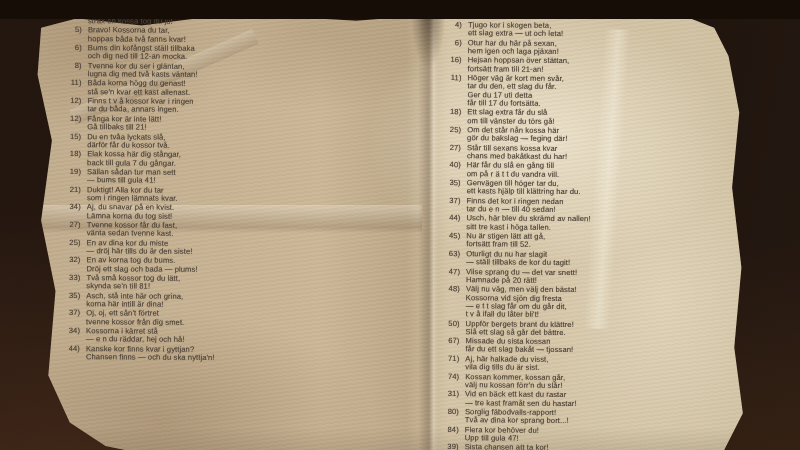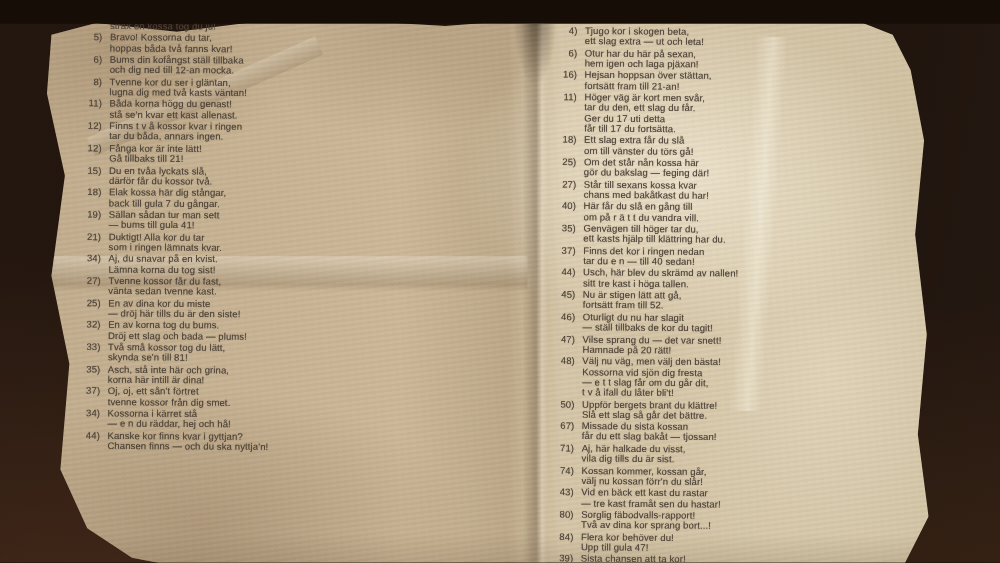--- a/index.html
+++ b/index.html
@@ -281,21 +281,21 @@
         </div>
       </div>
       <div class="item">
         <span class="num">45)</span>
         <div class="lines">
           <div class="line">Nu är stigen lätt att gå,</div>
           <div class="line">fortsätt fram till 52.</div>
         </div>
       </div>
       <div class="item">
-        <span class="num">46)</span>
+        <span class="num">63)</span>
         <div class="lines">
           <div class="line">Oturligt du nu har slagit</div>
           <div class="line">— ställ tillbaks de kor du tagit!</div>
         </div>
       </div>
       <div class="item">
         <span class="num">47)</span>
         <div class="lines">
           <div class="line">Vilse sprang du — det var snett!</div>
           <div class="line">Hamnade på 20 rätt!</div>
@@ -332,21 +332,21 @@
         </div>
       </div>
       <div class="item">
         <span class="num">74)</span>
         <div class="lines">
           <div class="line">Kossan kommer, kossan går,</div>
           <div class="line">välj nu kossan förr'n du slår!</div>
         </div>
       </div>
       <div class="item">
-        <span class="num">43)</span>
+        <span class="num">31)</span>
         <div class="lines">
           <div class="line">Vid en bäck ett kast du rastar</div>
           <div class="line">— tre kast framåt sen du hastar!</div>
         </div>
       </div>
       <div class="item">
         <span class="num">80)</span>
         <div class="lines">
           <div class="line">Sorglig fäbodvalls-rapport!</div>
           <div class="line">Två av dina kor sprang bort...!</div>

